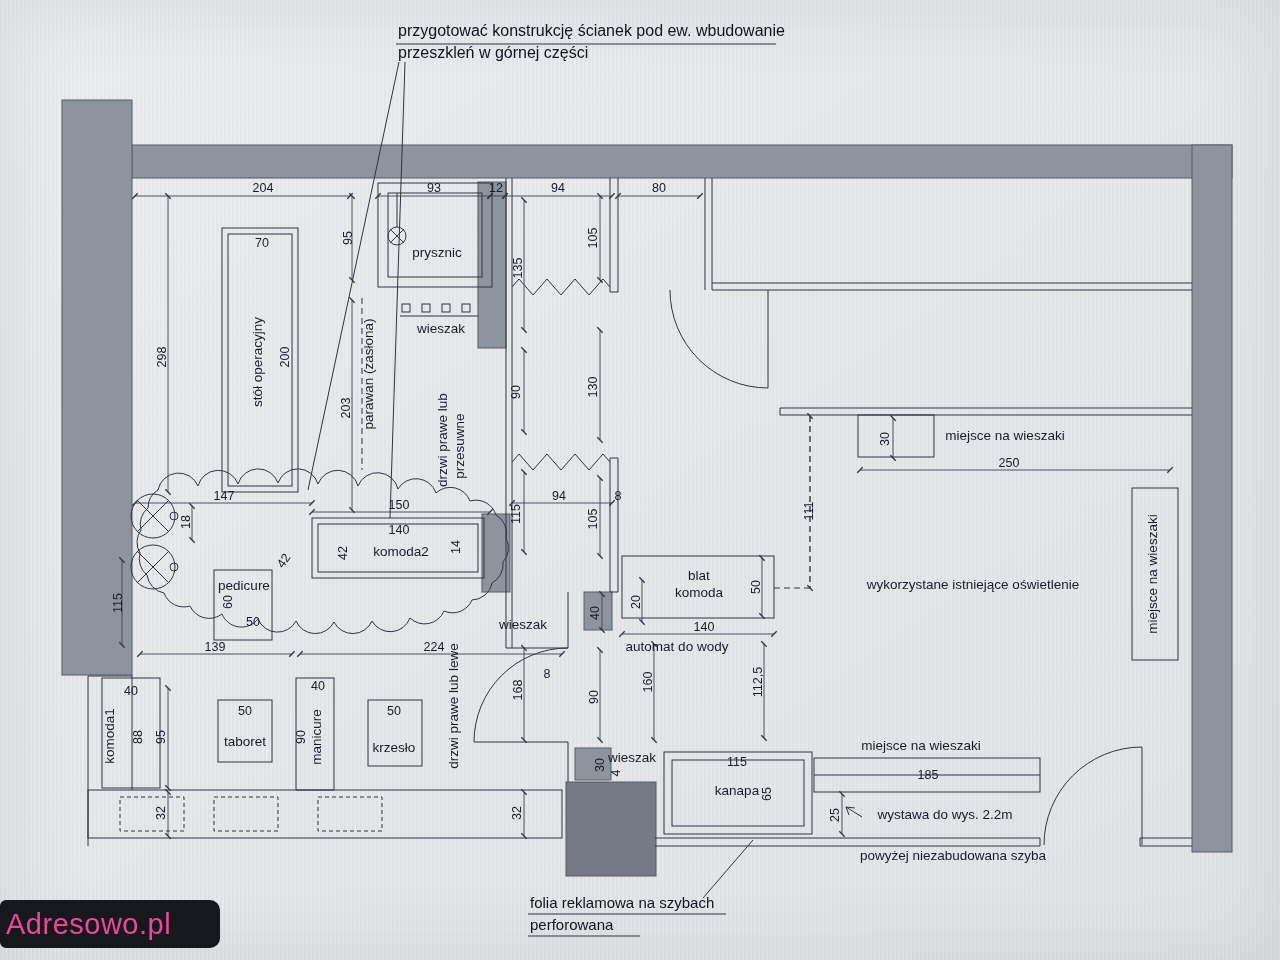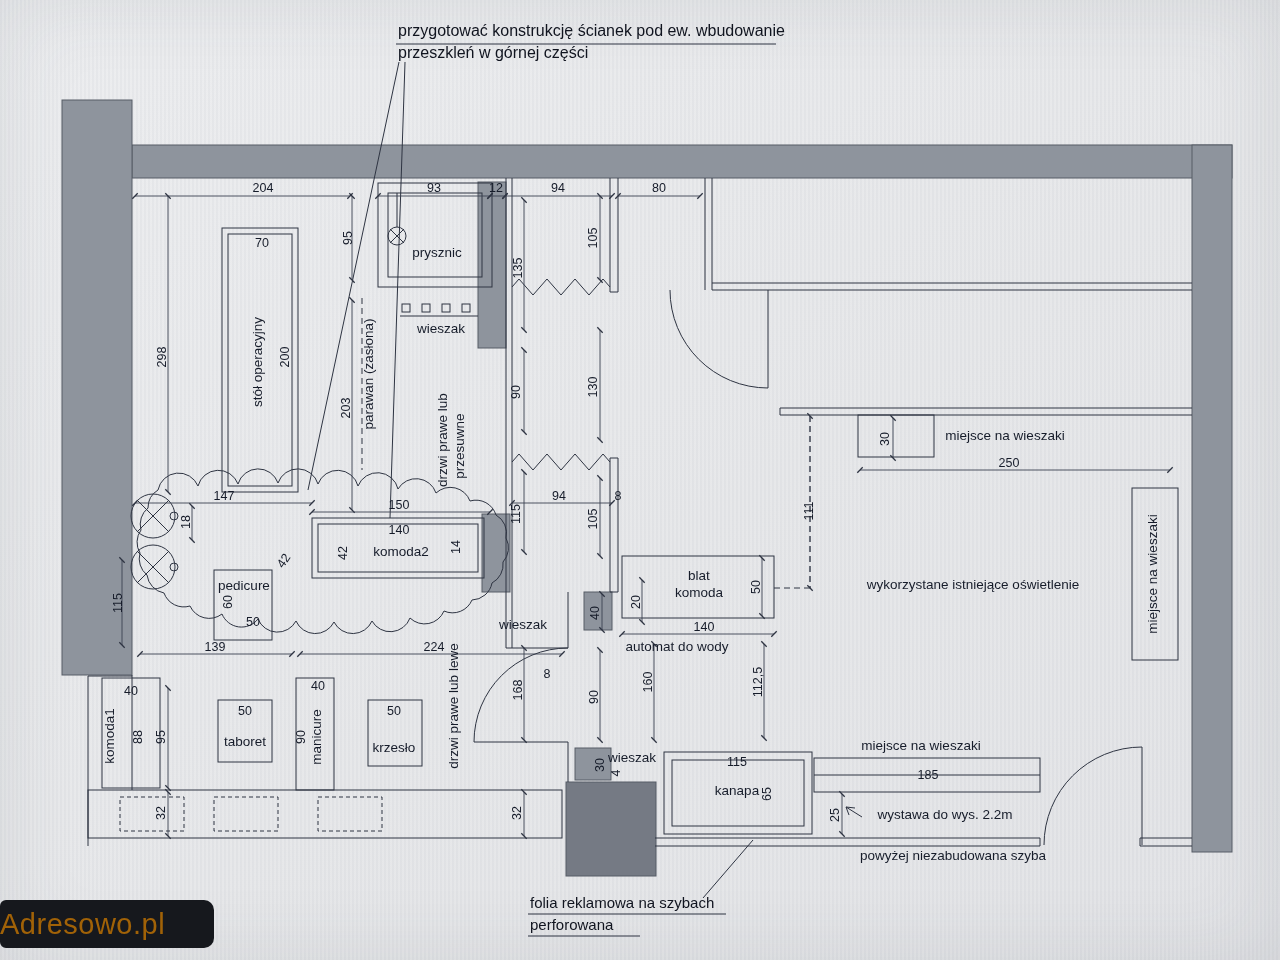--- a/index.html
+++ b/index.html
@@ -22,22 +22,22 @@
   .thin rect, .thin circle, .thin path, .thin line, .thin polyline{fill:none;}
   .dash{stroke-dasharray:6 4;}
   .dash2{stroke-dasharray:4 3;}
   .dl{stroke:#3a4150;stroke-width:0.9;fill:none;marker-start:url(#tk);marker-end:url(#tk);}
   .lbl{font-family:"Liberation Sans",sans-serif;font-size:13.5px;fill:#161c2a;text-anchor:middle;}
   .dim{font-family:"Liberation Sans",sans-serif;font-size:12.5px;fill:#161c2a;text-anchor:middle;}
   .ann{font-family:"Liberation Sans",sans-serif;font-size:16px;fill:#10141f;}
   .note{font-family:"Liberation Sans",sans-serif;font-size:15px;fill:#10141f;}
   .watermark{
     position:absolute;left:0;top:900px;height:48px;min-width:196px;
-    background:#16181d;color:#a16207;border-radius:6px 10px 10px 6px;
-    font-size:29px;line-height:48px;padding:0 18px 0 0;letter-spacing:0.5px;
+    background:#16181d;color:#ec4899;border-radius:6px 10px 10px 6px;
+    font-size:29px;line-height:48px;padding:0 18px 0 6px;letter-spacing:0.5px;
   }
 </style>
 </head>
 <body>
 
 <div class="stage">
 <svg id="plan-svg" width="1280" height="960" viewBox="0 0 1280 960">
   <defs>
     <pattern id="hatch" width="7" height="7" patternUnits="userSpaceOnUse" patternTransform="rotate(45)">
       <rect width="7" height="7" fill="#cdd1d6"></rect>

